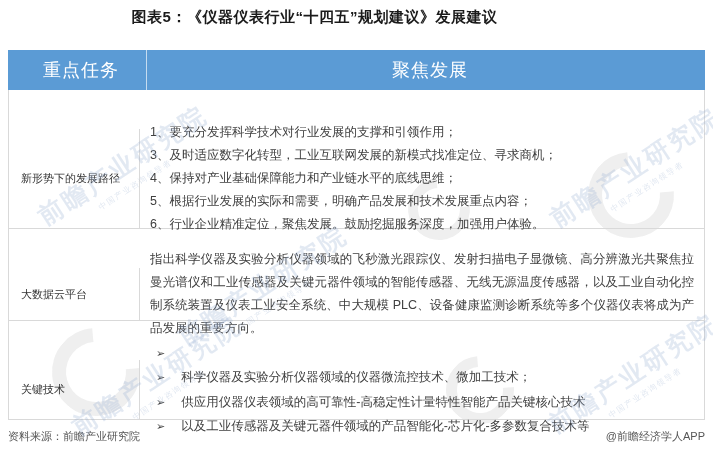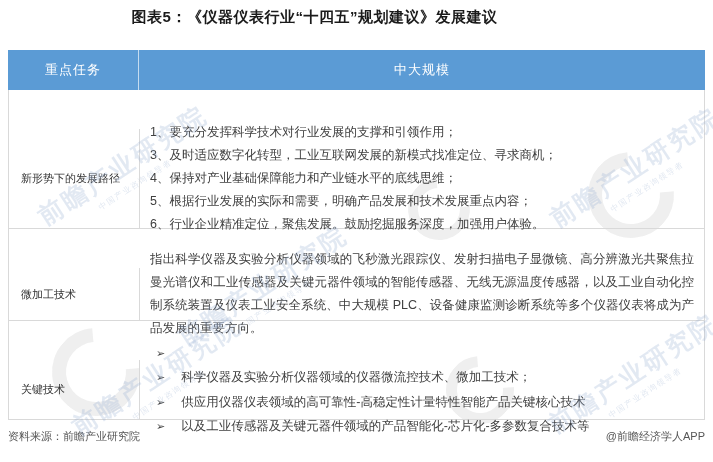--- a/index.html
+++ b/index.html
@@ -9,21 +9,21 @@
   }
   .title {
     position:absolute; top:8px; left:0; width:629px;
     text-align:center; font-size:15px; font-weight:bold; color:#1a1a1a;
     letter-spacing:0.5px; z-index:3;
   }
   .tbl { position:absolute; left:8px; top:50px; width:697px; z-index:3; }
   .thead { display:flex; height:40px; background:#5B9BD5; }
   .th {
     display:flex; align-items:center; justify-content:center;
-    color:#ffffff; font-size:13px; letter-spacing:1px; box-sizing:border-box;
+    color:#ffffff; font-size:18px; letter-spacing:1px; box-sizing:border-box;margin-left:8px;
   }
   .th.col1 { width:131px; border-right:1px solid rgba(255,255,255,0.65); }
   .th.col2 { flex:1; }
   .trow {
     display:flex; background:transparent;
     border-left:1px solid #d9d9d9; border-right:1px solid #d9d9d9;
     border-bottom:1px solid #d9d9d9; box-sizing:border-box;
   }
   .row1 { height:139px; }
   .row2 { height:92px; }
@@ -72,36 +72,36 @@
   <div class="title">图表5：《仪器仪表行业“十四五”规划建议》发展建议</div>
 
   <div class="wm-logo logo1"></div>
   <div class="wm-logo logo2"></div>
   <div class="wm-logo logo3"></div>
   <div class="wm-logo logo4"></div>
 
   <div class="tbl">
     <div class="thead">
       <div class="th col1">重点任务</div>
-      <div class="th col2">中大规模</div>
+      <div class="th col2">聚焦发展</div>
     </div>
 
     <div class="trow row1">
       <div class="td col1">新形势下的发展路径</div>
       <div class="td col2">
         <div class="line">1、要充分发挥科学技术对行业发展的支撑和引领作用；</div>
         <div class="line">3、及时适应数字化转型，工业互联网发展的新模式找准定位、寻求商机；</div>
         <div class="line">4、保持对产业基础保障能力和产业链水平的底线思维；</div>
         <div class="line">5、根据行业发展的实际和需要，明确产品发展和技术发展重点内容；</div>
         <div class="line">6、行业企业精准定位，聚焦发展。鼓励挖掘服务深度，加强用户体验。</div>
       </div>
     </div>
 
     <div class="trow row2">
-      <div class="td col1">微加工技术</div>
+      <div class="td col1">大数据云平台</div>
       <div class="td col2">
         <div class="para">指出科学仪器及实验分析仪器领域的飞秒激光跟踪仪、发射扫描电子显微镜、高分辨激光共聚焦拉曼光谱仪和工业传感器及关键元器件领域的智能传感器、无线无源温度传感器，以及工业自动化控制系统装置及仪表工业安全系统、中大规模 PLC、设备健康监测诊断系统等多个仪器仪表将成为产品发展的重要方向。</div>
       </div>
     </div>
 
     <div class="trow row3">
       <div class="td col1">关键技术</div>
       <div class="td col2">
         <div class="bullet-line">
           <span class="arrow">➢</span>

